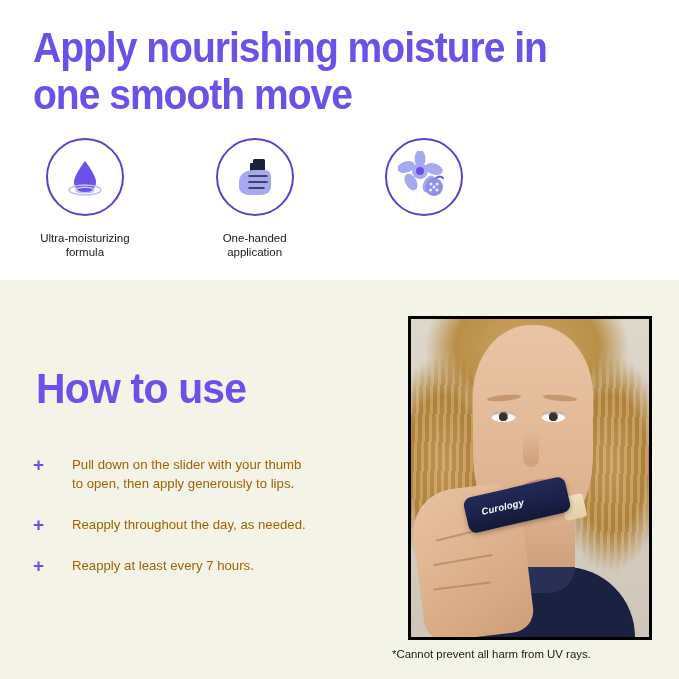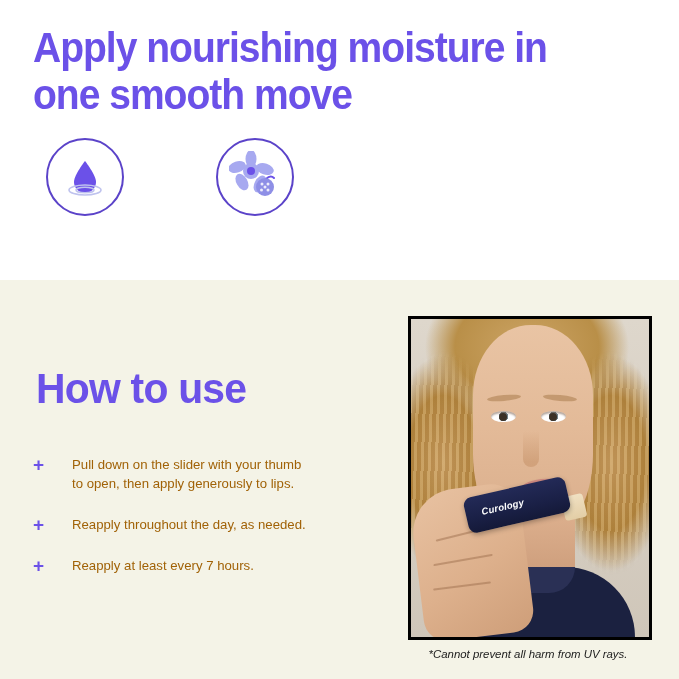--- a/index.html
+++ b/index.html
@@ -180,22 +180,22 @@
     color:#fff;font-size:9.5px;font-style:italic;font-weight:bold;
     letter-spacing:.2px;
   }
   .balm{
     position:absolute;left:152px;top:176px;width:22px;height:24px;
     background:linear-gradient(180deg,#F0E0C2 0%,#E3CEA6 100%);
     border-radius:4px 4px 3px 3px;
     transform:rotate(-13deg);
   }
   .caption{
-    position:absolute;left:406px;top:648px;width:244px;
-    font-size:11.4px;font-style:italic;color:#1a1a1a;text-align:center;
+    position:absolute;left:392px;top:648px;width:244px;
+    font-size:11.4px;color:#1a1a1a;
   }
 </style>
 </head>
 <body>
 
 <div class="page">
 
   <div class="top-panel">
     <div class="headline">Apply nourishing moisture in
 one smooth move</div>
@@ -203,22 +203,36 @@
     <div class="features">
 
       <div class="feature">
         <div class="circle">
           <svg width="50" height="50" viewBox="0 0 50 50">
             <path d="M25 9 C25 9 14 23 14 30 a11 11 0 0 0 22 0 C36 23 25 9 25 9 Z" fill="#6B51E8"></path>
             <ellipse cx="25" cy="38" rx="16" ry="5" fill="none" stroke="#BFC3EE" stroke-width="1.6"></ellipse>
             <ellipse cx="25" cy="38" rx="9" ry="2.8" fill="none" stroke="#BFC3EE" stroke-width="1.6"></ellipse>
           </svg>
         </div>
+        <div class="feature-label">Ultra-moisturizing
+formula</div>
       </div>
 
+      <div class="feature">
+        <div class="circle">
+          <svg width="50" height="50" viewBox="0 0 50 50">
+            <rect x="23" y="7" width="12" height="13" rx="1.5" fill="#1B2140"></rect>
+            <rect x="20" y="11" width="4" height="9" rx="1" fill="#1B2140"></rect>
+            <path d="M9 30 C9 22 16 18 24 18 h10 c5 0 7 3 7 7 v9 c0 5-4 9-10 9 H19 c-6 0-10-4-10-8 Z" fill="#A7A9F0"></path>
+            <path d="M19 24 h18 M19 30 h18 M19 36 h15" stroke="#1B2140" stroke-width="1.5" fill="none" stroke-linecap="round"></path>
+          </svg>
+        </div>
+        <div class="feature-label">One-handed
+application</div>
+      </div>
 
       <div class="feature">
         <div class="circle">
           <svg width="52" height="52" viewBox="0 0 52 52">
             <g fill="#A7A9F0">
               <ellipse cx="22" cy="8" rx="5.5" ry="9"></ellipse>
               <ellipse cx="36" cy="18" rx="9" ry="5.5" transform="rotate(18 36 18)"></ellipse>
               <ellipse cx="31" cy="33" rx="5.5" ry="9" transform="rotate(28 31 33)"></ellipse>
               <ellipse cx="13" cy="31" rx="5.5" ry="9" transform="rotate(-30 13 31)"></ellipse>
               <ellipse cx="8" cy="16" rx="9" ry="5.5" transform="rotate(-18 8 16)"></ellipse>

